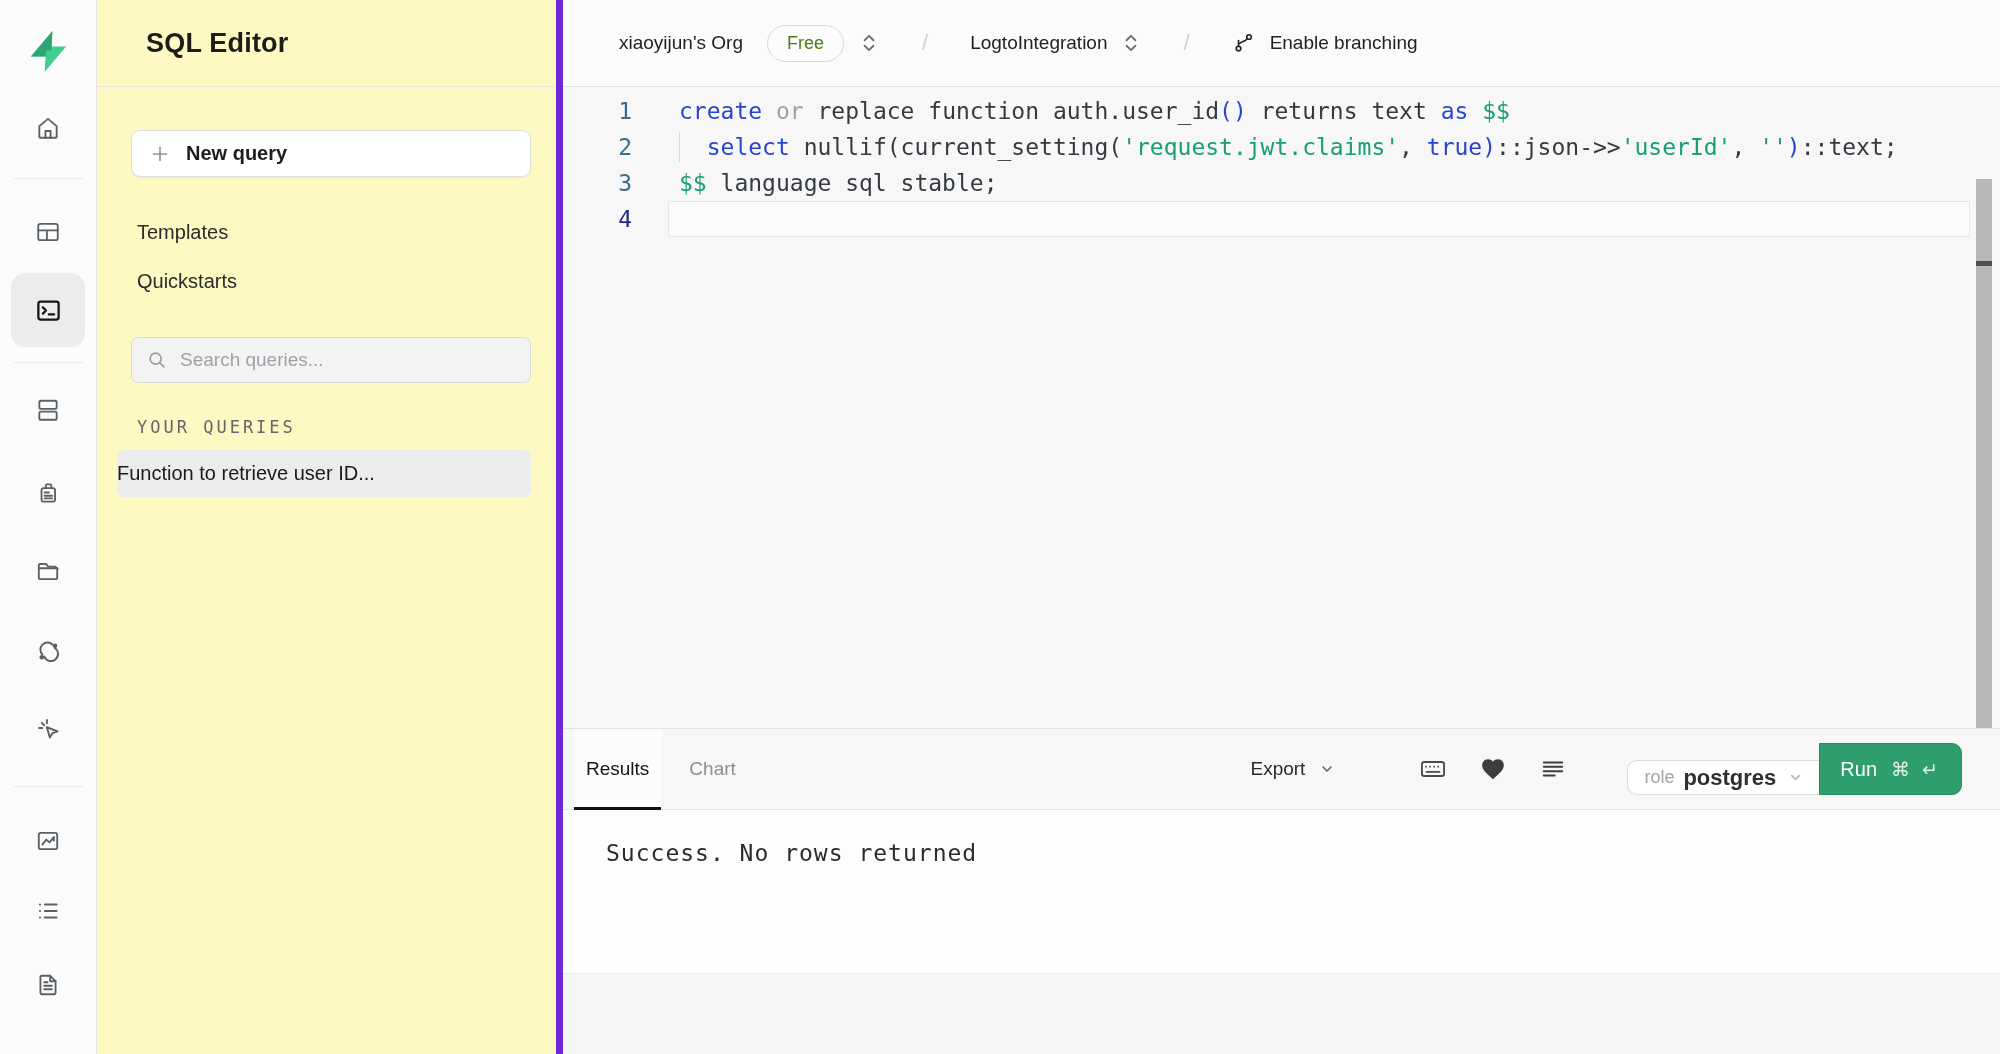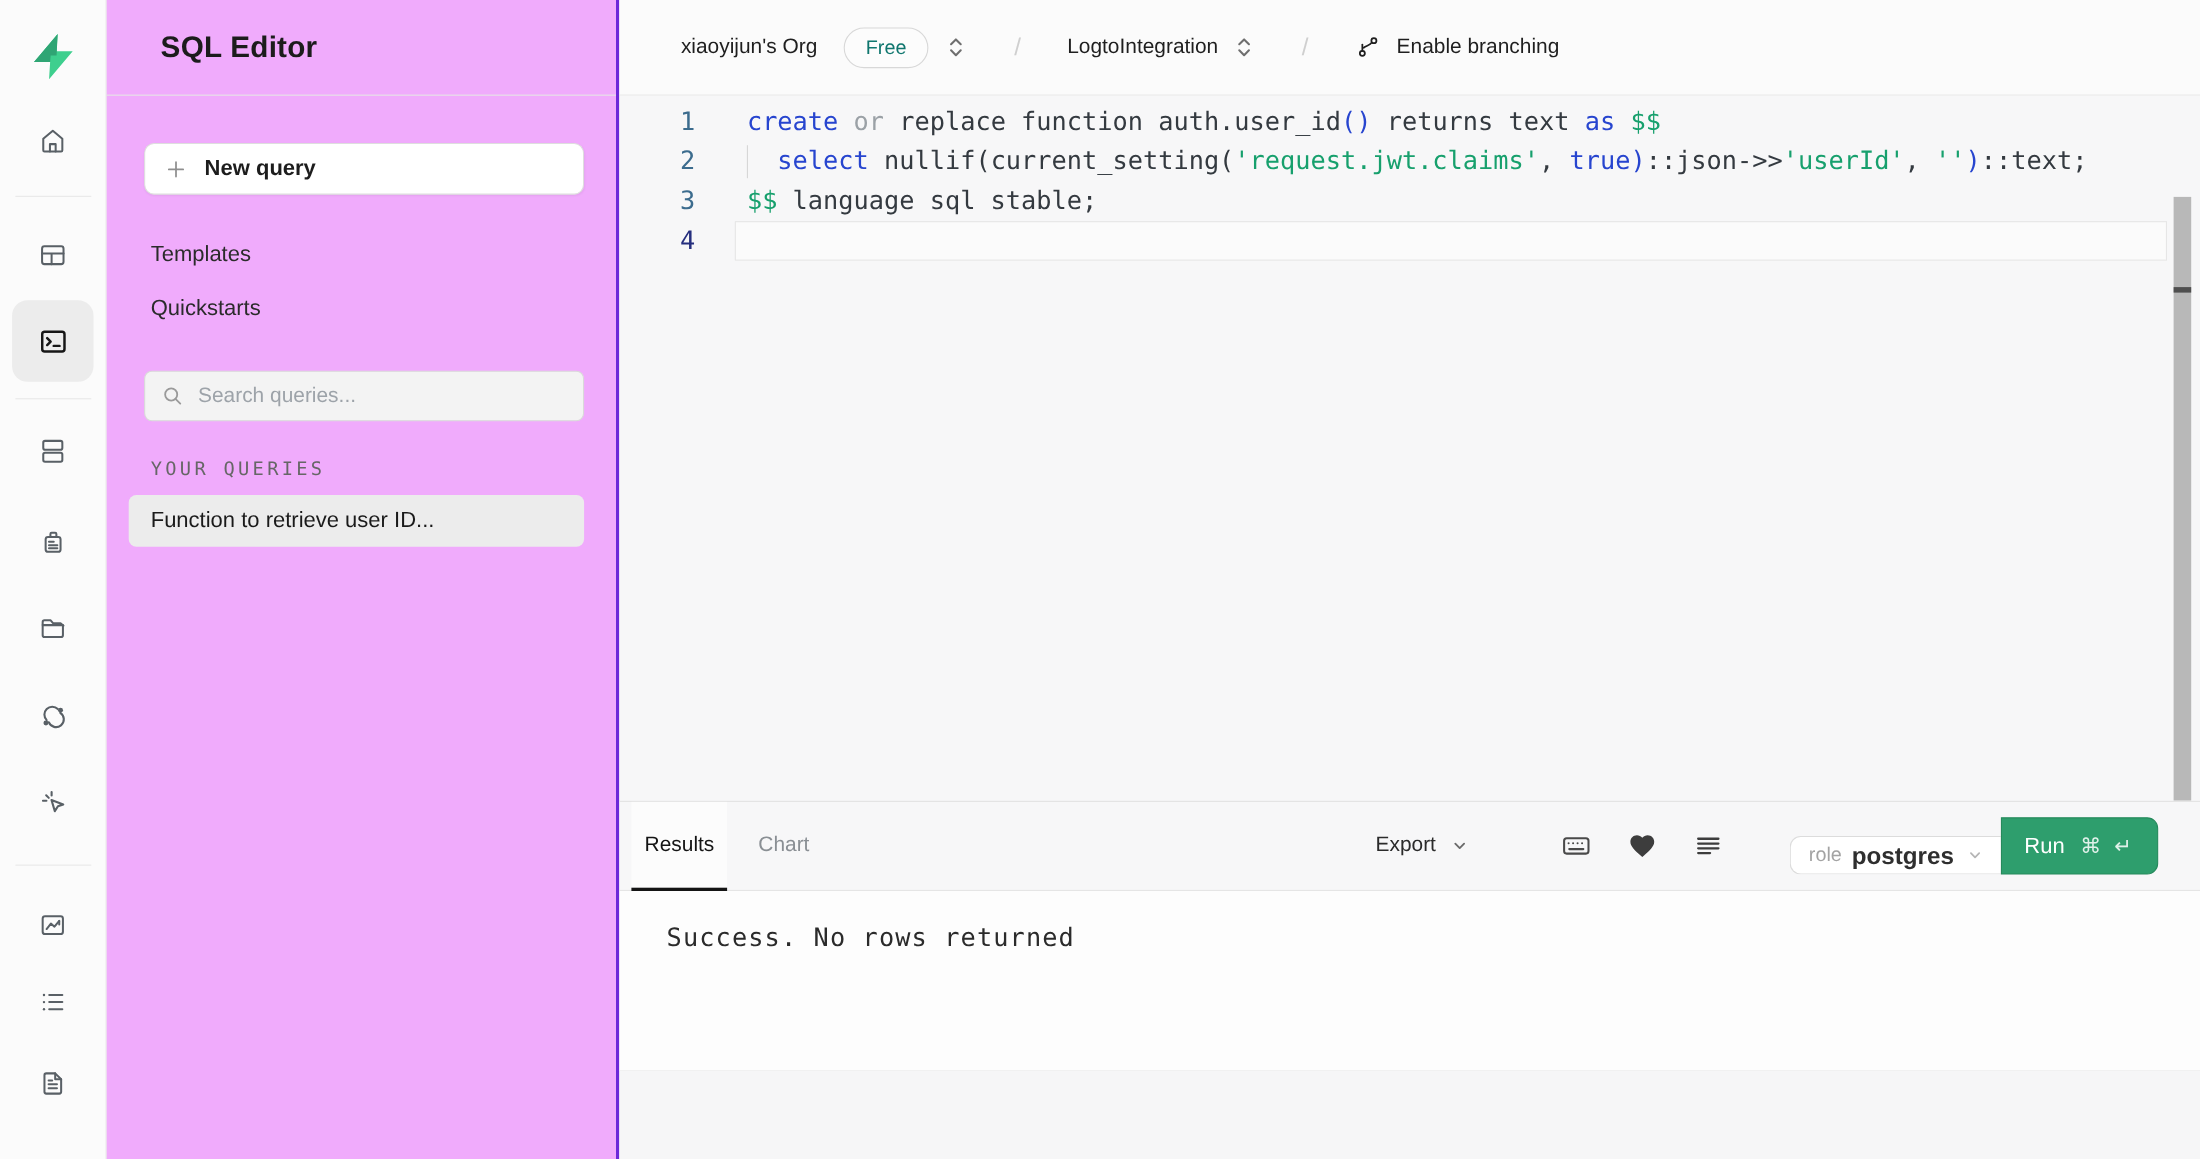--- a/index.html
+++ b/index.html
@@ -10,39 +10,39 @@
   
   .rail { position:absolute; left:0; top:0; bottom:0; width:97px; background:#fbfbfb; border-right:1px solid #e5e5e5; }
   .rail-item { position:absolute; left:50%; transform:translate(-50%,-50%); width:44px; height:44px; display:flex; align-items:center; justify-content:center; border-radius:10px; cursor:pointer; }
   .rail-item svg { stroke:#596066; fill:none; stroke-width:1.7; stroke-linecap:round; stroke-linejoin:round; }
   .rail-active-bg { position:absolute; left:11px; top:273px; width:74px; height:74px; background:#ececec; border-radius:14px; }
   .rail-item.active svg { stroke:#161616; stroke-width:2; }
   .rail-divider { position:absolute; left:14px; width:69px; height:1px; background:#e8e8e8; }
   .logo { position:absolute; left:50%; top:51px; transform:translate(-50%,-50%); width:44px; height:46px; display:flex; align-items:center; justify-content:center; cursor:pointer; }
 
   
-  .sidebar { position:absolute; left:97px; top:0; bottom:0; width:466px; background:#f0abfc; border-right:3px solid #6d28d9; }
+  .sidebar { position:absolute; left:97px; top:0; bottom:0; width:466px; background:#fef9c3; border-right:7px solid #6d28d9; }
   .sidebar-header { position:absolute; left:0; right:0; top:0; height:87px; border-bottom:1px solid #e5e5e5; display:flex; align-items:center; padding-left:49px; }
   .sidebar-title { font-size:27px; font-weight:600; color:#1c1c1c; letter-spacing:.2px; }
   .new-query-btn { position:absolute; left:34px; top:130px; width:400px; height:47px; background:#fff; border:1px solid #dedede; border-radius:9px; box-shadow:0 1px 2px rgba(0,0,0,.05); display:flex; align-items:center; padding-left:18px; cursor:pointer; }
   .new-query-btn .plus { margin-right:16px; display:flex; }
   .new-query-label { font-size:20px; font-weight:600; color:#1d1d1d; }
   .side-link { position:absolute; left:40px; font-size:20px; color:#2b2b2b; cursor:pointer; }
   .search-box { position:absolute; left:34px; top:337px; width:400px; height:46px; background:#f3f3f3; border:1px solid #d9d9d9; border-radius:7px; display:flex; align-items:center; padding:12px 14px; }
   .search-box input { border:none; outline:none; background:transparent; font-size:19px; color:#333; width:100%; margin-left:12px; font-family:"Liberation Sans",sans-serif; }
   .search-box input::placeholder { color:#9da3a9; }
   .queries-label { position:absolute; left:40px; top:427px; transform:translateY(-50%); font-family:"DejaVu Sans Mono",monospace; font-size:17px; letter-spacing:3px; color:#666;text-align:center; }
-  .query-item { position:absolute; left:20px; top:450px; width:414px; height:47px; background:#ececec; border-radius:7px; display:flex; align-items:center; padding-left:20px; cursor:pointer; }
+  .query-item { position:absolute; left:20px; top:450px; width:414px; height:47px; background:#ececec; border-radius:7px; display:flex; align-items:center; cursor:pointer; }
   .query-item-label { font-size:20px; color:#1a1a1a; }
 
   
   .main { position:absolute; left:563px; top:0; right:0; bottom:0; }
   .topbar { position:absolute; left:0; right:0; top:0; height:87px; background:#fbfbfb; border-bottom:1px solid #e5e5e5; display:flex; align-items:center; padding-left:56px; }
   .topbar .org { font-size:19px; color:#1f1f1f; margin-right:24px; cursor:pointer; }
-  .plan-pill { height:37px; border:1px solid #d8d8d8; border-radius:19px; display:flex; align-items:center; padding:0 19px; font-size:18px; color:#0f766e; margin-right:16px; background:#fcfcfc; cursor:pointer; }
+  .plan-pill { height:37px; border:1px solid #d8d8d8; border-radius:19px; display:flex; align-items:center; padding:0 19px; font-size:18px; color:#4d7c0f; margin-right:16px; background:#fcfcfc; cursor:pointer; }
   .chev-updown { margin-right:44px; display:flex; cursor:pointer; }
   .crumb-sep { font-size:22px; color:#cfcfcf; margin-right:42px; }
   .project { font-size:19px; color:#1f1f1f; margin-right:14px; cursor:pointer; }
   .branch-btn { display:flex; align-items:center; cursor:pointer; }
   .branch-btn svg { margin-right:14px; }
   .branch-label { font-size:19px; color:#1f1f1f; }
 
   
   .editor { position:absolute; left:0; right:0; top:87px; height:641px; background:#f7f7f8; padding-top:6px; overflow:hidden; }
   .code-line { display:flex; height:36px; line-height:36px; font-family:"DejaVu Sans Mono",monospace; font-size:23px; padding-right:30px; }

